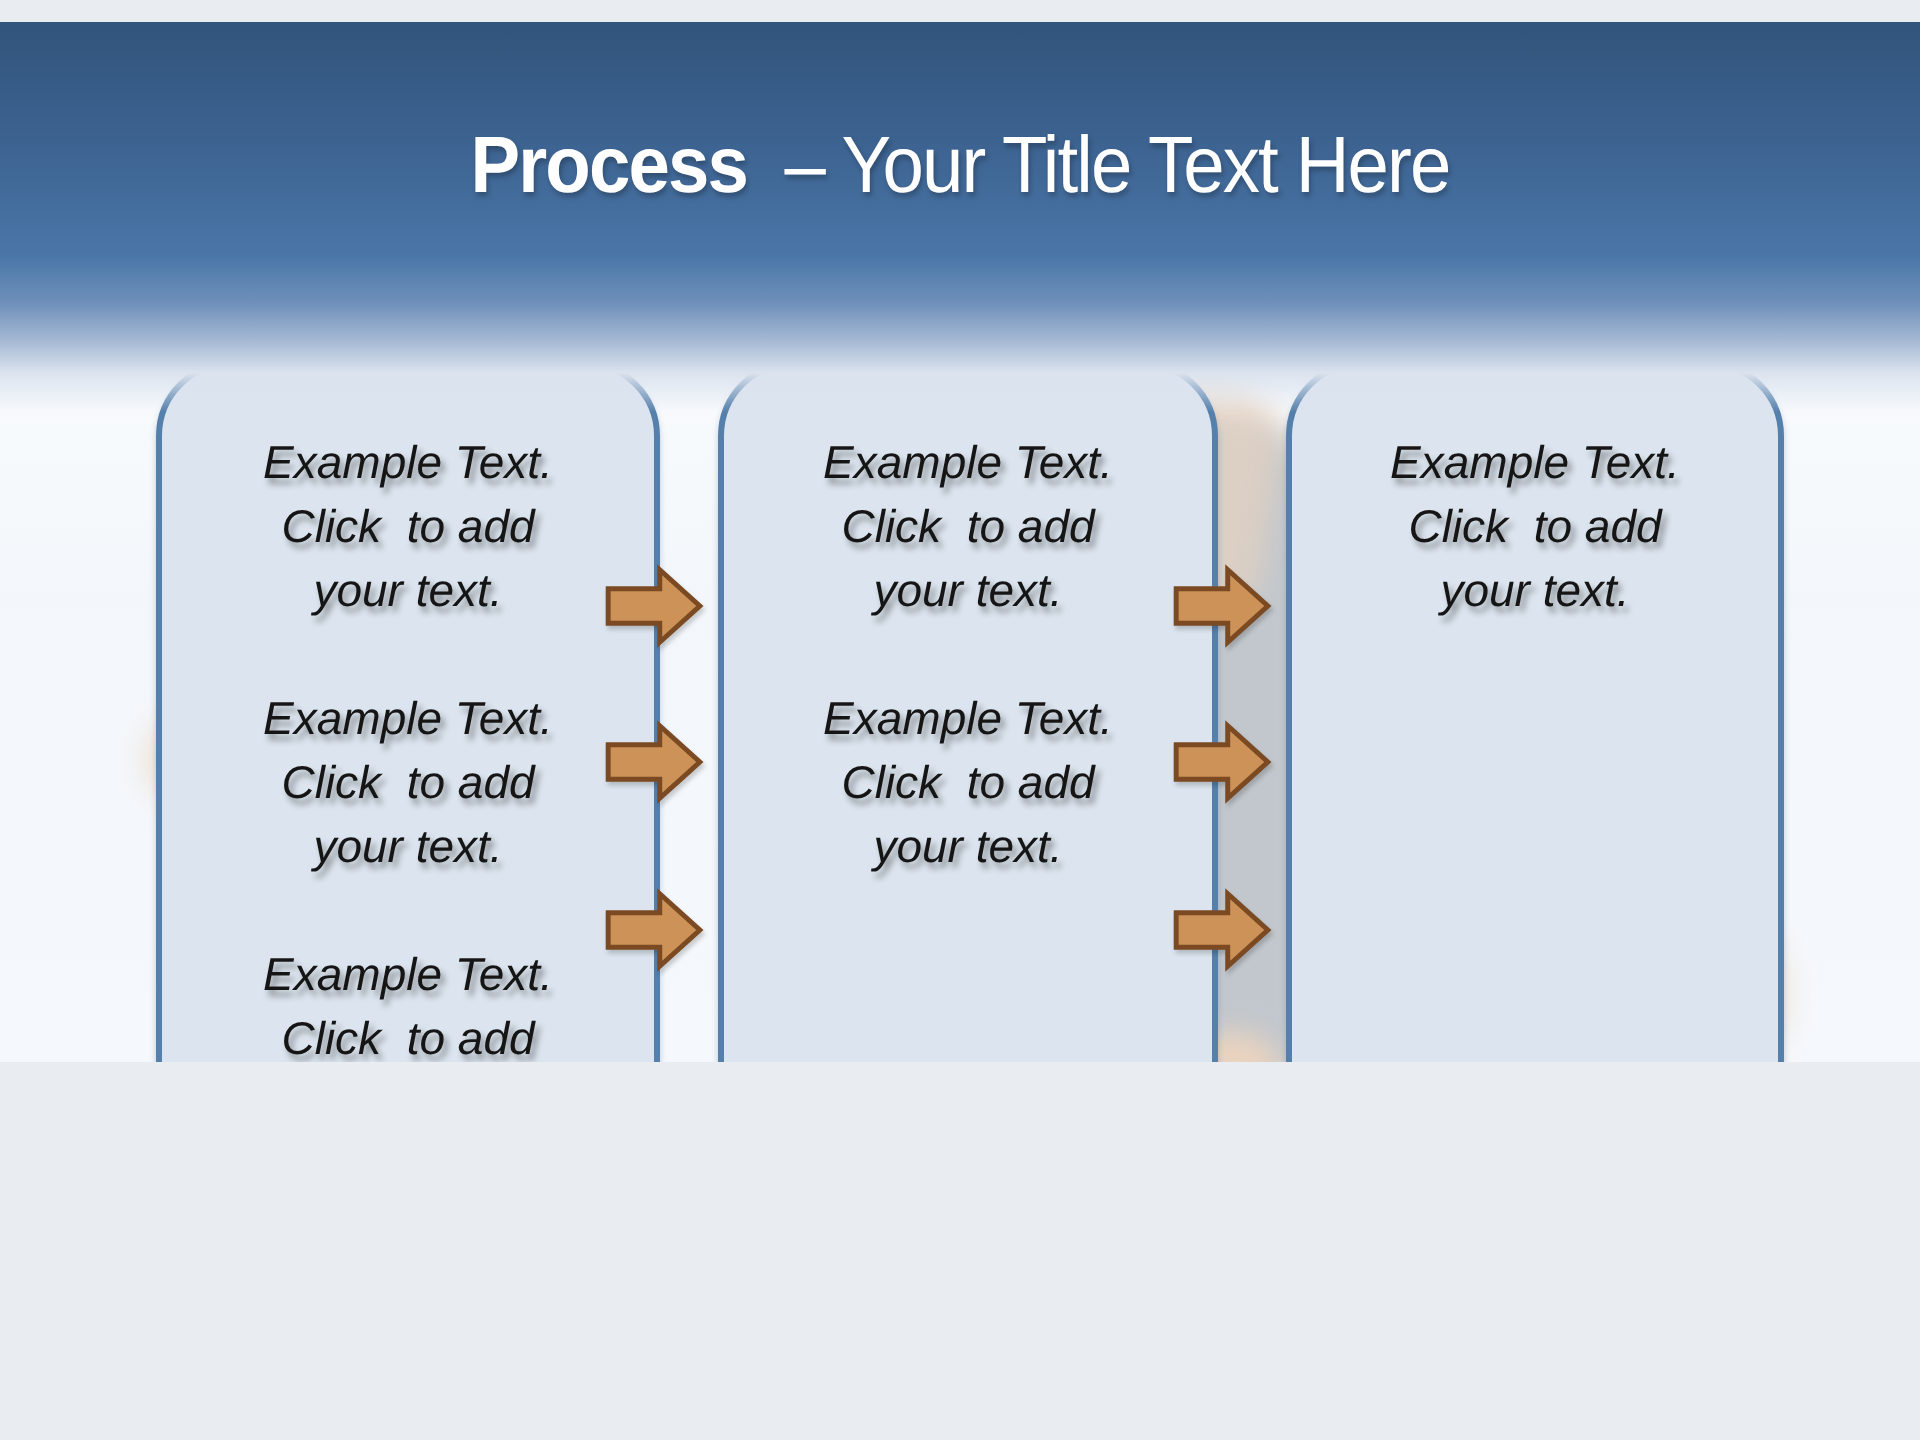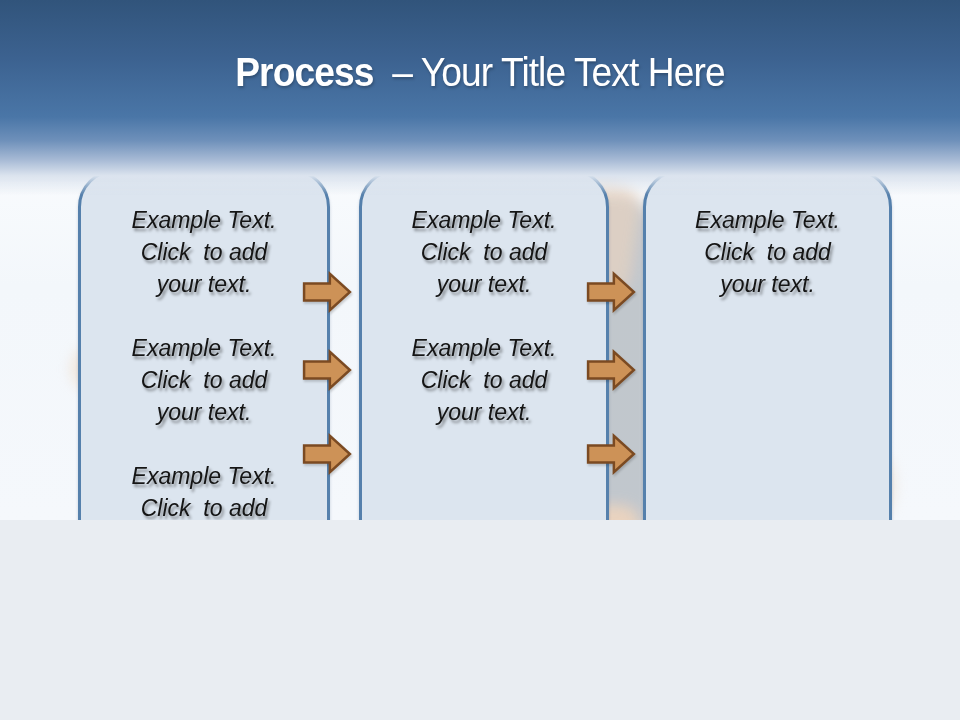--- a/index.html
+++ b/index.html
@@ -1,19 +1,20 @@
 <!DOCTYPE html>
 <html style="--header-top: #31547b; --header-mid: #4a76a7; --title-text: #ffffff; --box-fill: #dce5ef; --box-border: #5580ac; --box-text: #151515; --arrow-fill: #cd9257; --arrow-border: #7b4a22; --mat: #d5e0ee;"><head>
 <meta charset="utf-8">
 <style>
   html,body{margin:0;padding:0;background:#e9edf2;}
   .slide{
     position:relative;width:960px;height:520px;overflow:hidden;
     font-family:"Liberation Sans","DejaVu Sans",sans-serif;
     background:linear-gradient(180deg,#fdfdfe 0%,#f1f5fa 22%,#fafcfe 27%,#f3f7fb 55%,#f5f8fc 100%);
+    margin-top:11px;
   }
   
   .header{
     position:absolute;left:0;top:0;width:960px;height:195px;z-index:6;pointer-events:none;
     background:linear-gradient(180deg,
       var(--header-top,#31547b) 0%,
       #3c6290 30%,
       var(--header-mid,#4a76a7) 60%,
       #6e90ba 72%,
       #a7bad5 82%,

